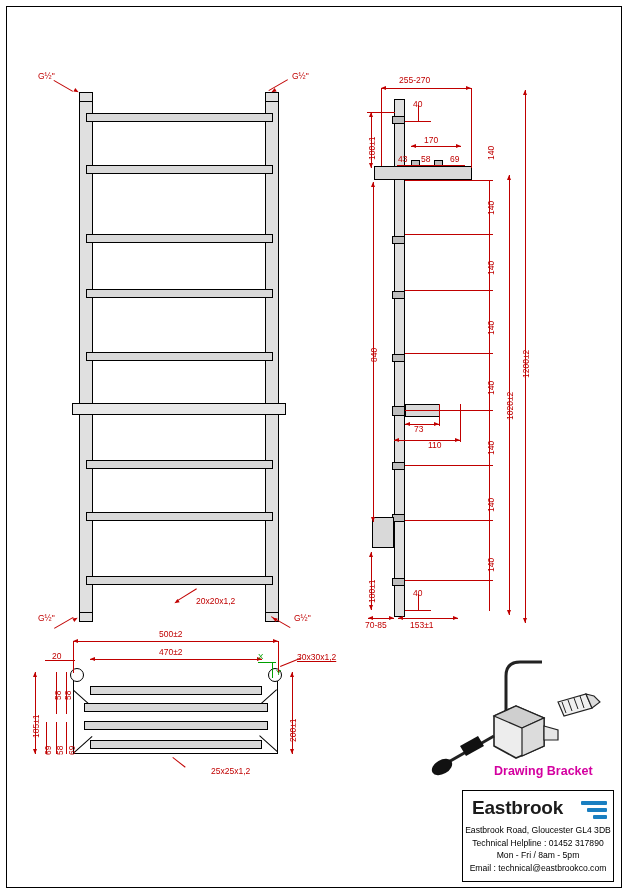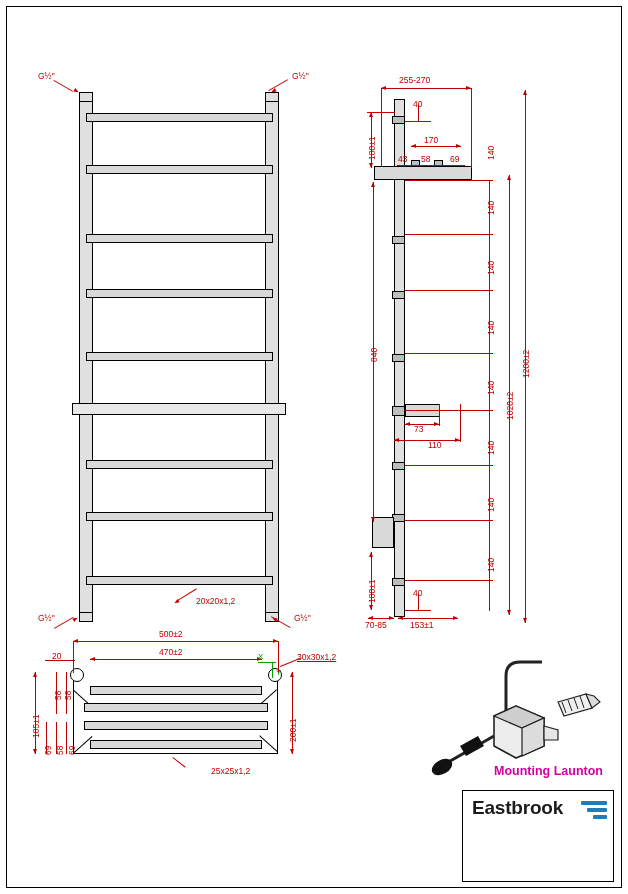--- a/index.html
+++ b/index.html
@@ -295,24 +295,30 @@
       <polygon points="52,96 70,86 76,96 58,106" fill="#111"></polygon>
       <ellipse cx="34" cy="117" rx="11" ry="7" fill="#111" transform="rotate(-30 34 117)"></ellipse>
 
       <polygon points="150,52 178,44 184,58 156,66" fill="#efefef" stroke="#222" stroke-width="1.2"></polygon>
       <line x1="154" y1="52" x2="158" y2="63" stroke="#222" stroke-width="1"></line>
       <line x1="160" y1="50" x2="164" y2="61" stroke="#222" stroke-width="1"></line>
       <line x1="166" y1="48" x2="170" y2="59" stroke="#222" stroke-width="1"></line>
       <line x1="172" y1="46" x2="176" y2="58" stroke="#222" stroke-width="1"></line>
       <polygon points="184,58 192,52 186,46 178,44" fill="#dcdcdc" stroke="#222" stroke-width="1.1"></polygon>
     </svg>
-    <div class="mb-label" style="left:494px;top:764px;">Mounting Launton</div>
+    <div class="mb-label" style="left:494px;top:764px;">Drawing Bracket</div>
   </div>
 
   <div class="logobox" style="left:462px;top:790px;width:152px;height:92px;">
     <div class="logo-name" style="left:9px;top:6px;">Eastbrook</div>
     <div class="logo-mark" style="left:118px;top:10px;width:26px;">
       <i style="width:26px;"></i>
         <i style="width:20px;margin-left:6px;"></i>
         <i style="width:14px;margin-left:12px;"></i>
     </div>
+    <div class="addr" style="left:0;top:33px;">
+      <div>Eastbrook Road, Gloucester GL4 3DB</div>
+      <div>Technical Helpline : 01452 317890</div>
+      <div>Mon - Fri / 8am - 5pm</div>
+      <div>Email : technical@eastbrookco.com</div>
+    </div>
   </div>
 </div>
 
 </body></html>

